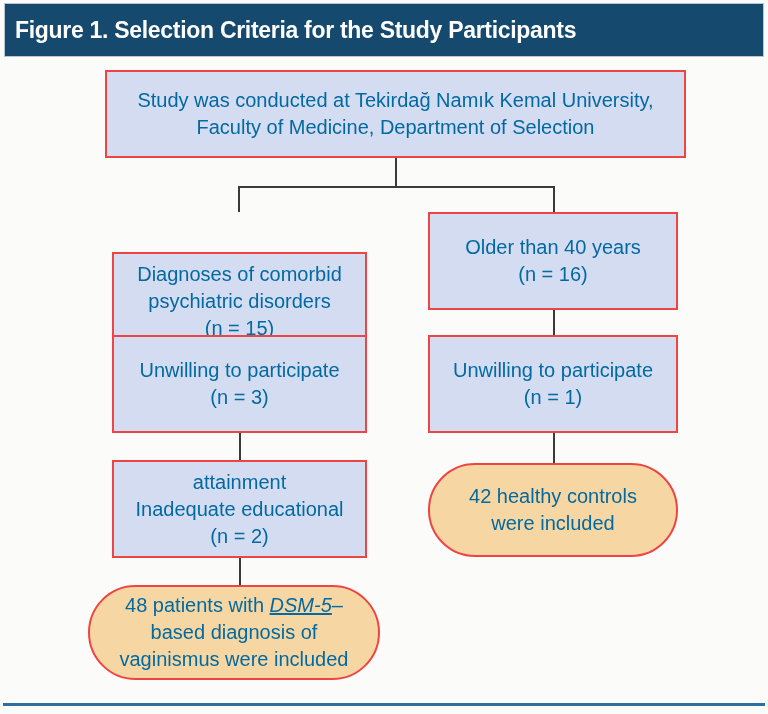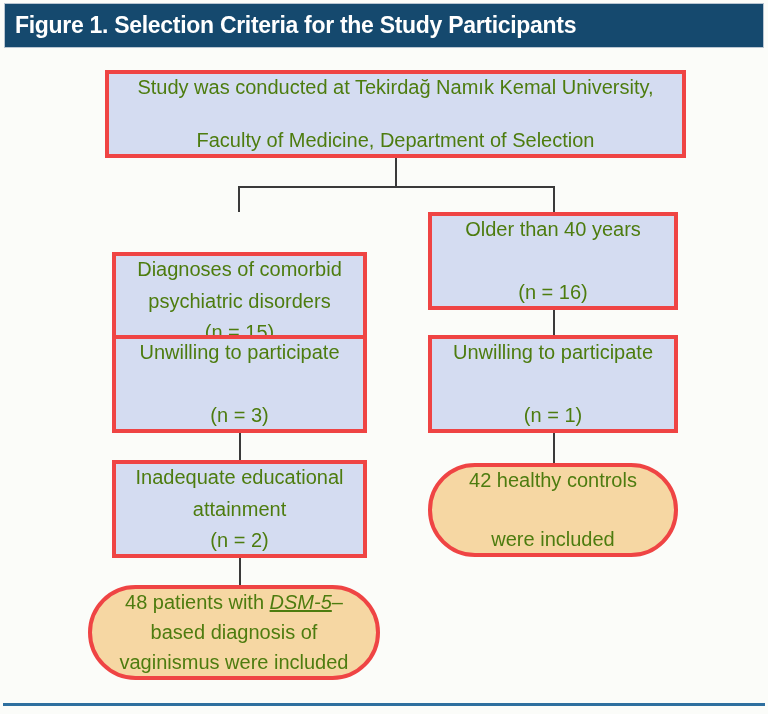--- a/index.html
+++ b/index.html
@@ -10,45 +10,45 @@
     position: relative;
     width: 768px;
     height: 714px;
     background: #fbfcf9;
     overflow: hidden;
   }
 
   .title-bar {
     position: absolute;
     left: 4px; top: 3px;
-    width: 760px; height: 45px;
+    width: 760px; height: 54px;
     background: #15496e;
     border: 1px solid #b9c6d2;
     display: flex;
     align-items: center;
     padding-left: 10px;
   }
   .title-bar .title-text {
     color: #ffffff;
     font-size: 23px;
     font-weight: bold;
     letter-spacing: -0.3px;
     white-space: nowrap;
   }
 
   .node {
     position: absolute;
     background: #d4dcf1;
-    border: 4px solid #ef4444;
+    border: 2px solid #ef4444;
     display: flex;
     flex-direction: column;
     align-items: center;
-    justify-content: space-between;
+    justify-content: center;
     text-align: center;
-    color: #4d7c0f;
+    color: #0369a1;
     font-size: 20px;
     line-height: 27px;
   }
   .pill {
     background: #f6d7a3;
     border-radius: 48px;
   }
 
   .top-box   { left: 105px; top: 70px;  width: 581px; height: 88px; }
   .l-box1    { left: 112px; top: 212px; width: 255px; height: 98px; margin-top: 40px; }
@@ -111,22 +111,22 @@
     <div>psychiatric disorders</div>
     <div>(n = 15)</div>
   </div>
 
   <div class="node l-box2">
     <div>Unwilling to participate</div>
     <div>(n = 3)</div>
   </div>
 
   <div class="node l-box3">
+    <div>attainment</div>
     <div>Inadequate educational</div>
-    <div>attainment</div>
     <div>(n = 2)</div>
   </div>
 
   <div class="node pill l-result">
     <div><span>48 patients with </span><span class="italic">DSM-5</span><span>–</span></div>
     <div>based diagnosis of</div>
     <div>vaginismus were included</div>
   </div>
 
   <div class="node r-box1">

